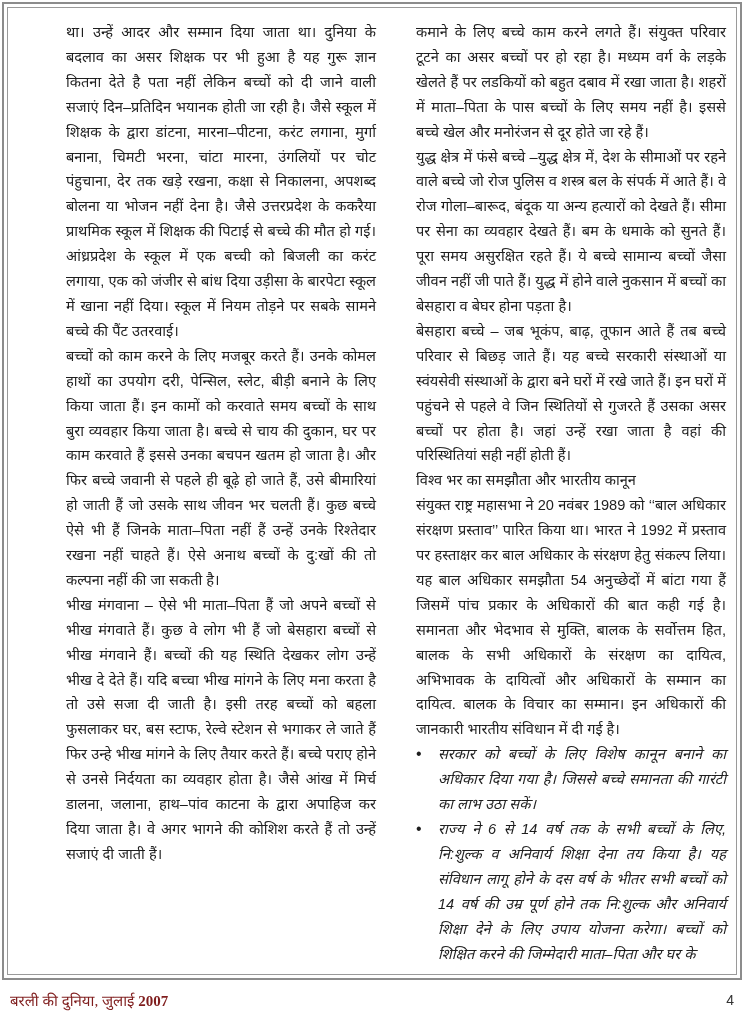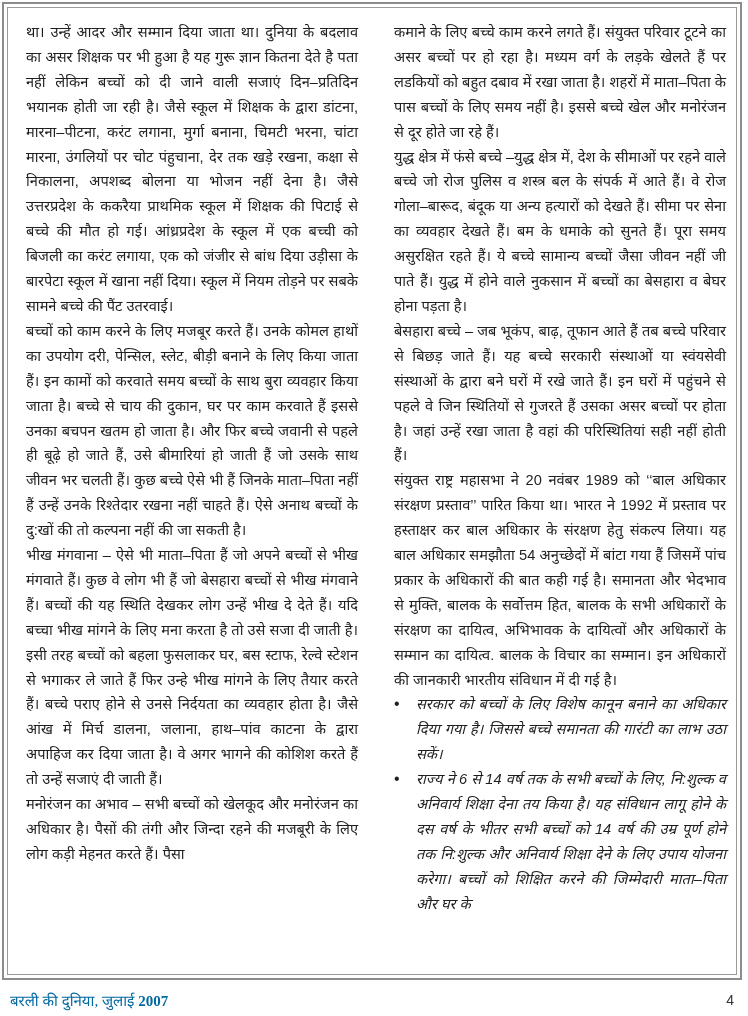--- a/index.html
+++ b/index.html
@@ -4,46 +4,46 @@
   <style>
     html, body { margin: 0; padding: 0; background: #ffffff; }
     body { width: 748px; height: 1016px; position: relative; overflow: hidden;
            font-family: "Liberation Sans", "DejaVu Sans", sans-serif; color: #1e1e1e; }
     .frame-outer { position: absolute; left: 2px; top: 2px; width: 740px; height: 978px;
                    border: 2px solid #8c8c8c; box-sizing: border-box; }
     .frame-inner { position: absolute; left: 7px; top: 7px; width: 730px; height: 968px;
                    border: 1px solid #9a9a9a; box-sizing: border-box; }
     .columns { position: absolute; left: 26px; top: 20px; width: 700px; height: 950px;
                display: flex; justify-content: space-between; }
-    .col { width: 332px; font-size: 14.6px; line-height: 24.9px; text-align: justify; }
+    .col { width: 332px; font-size: 14.6px; line-height: 24.9px; text-align: justify; margin-left: 40px; }
     .col p { margin: 0; }
     .bullet { display: flex; }
     .bullet .dot { width: 22px; flex: 0 0 22px; font-size: 16px; line-height: 24.9px; }
     .bullet .btext { flex: 1; text-align: justify; font-style: italic; }
-    .footer-left { position: absolute; left: 10px; top: 990px; font-size: 15px; font-family: "Liberation Serif", "DejaVu Serif", serif; color: #0369a1; }
+    .footer-left { position: absolute; left: 10px; top: 990px; font-size: 15px; font-family: "Liberation Serif", "DejaVu Serif", serif; color: #7f1d1d; }
     .footer-left .year { font-weight: bold; }
     .footer-right { position: absolute; right: 14px; top: 992px; font-size: 14px; color: #333; }
   </style>
 </head>
 <body>
 
 <div class="frame-outer"></div>
 <div class="frame-inner"></div>
 
 <div class="columns">
   <div class="col">
     <p>था। उन्हें आदर और सम्मान दिया जाता था। दुनिया के बदलाव का असर शिक्षक पर भी हुआ है यह गुरू ज्ञान कितना देते है पता नहीं लेकिन बच्चों को दी जाने वाली सजाएं दिन–प्रतिदिन भयानक होती जा रही है। जैसे स्कूल में शिक्षक के द्वारा डांटना, मारना–पीटना, करंट लगाना, मुर्गा बनाना, चिमटी भरना, चांटा मारना, उंगलियों पर चोट पंहुचाना, देर तक खड़े रखना, कक्षा से निकालना, अपशब्द बोलना या भोजन नहीं देना है। जैसे उत्तरप्रदेश के ककरैया प्राथमिक स्कूल में शिक्षक की पिटाई से बच्चे की मौत हो गई। आंध्रप्रदेश के स्कूल में एक बच्ची को बिजली का करंट लगाया, एक को जंजीर से बांध दिया उड़ीसा के बारपेटा स्कूल में खाना नहीं दिया। स्कूल में नियम तोड़ने पर सबके सामने बच्चे की पैंट उतरवाई।</p>
     <p>बच्चों को काम करने के लिए मजबूर करते हैं। उनके कोमल हाथों का उपयोग दरी, पेन्सिल, स्लेट, बीड़ी बनाने के लिए किया जाता हैं। इन कामों को करवाते समय बच्चों के साथ बुरा व्यवहार किया जाता है। बच्चे से चाय की दुकान, घर पर काम करवाते हैं इससे उनका बचपन खतम हो जाता है। और फिर बच्चे जवानी से पहले ही बूढ़े हो जाते हैं, उसे बीमारियां हो जाती हैं जो उसके साथ जीवन भर चलती हैं। कुछ बच्चे ऐसे भी हैं जिनके माता–पिता नहीं हैं उन्हें उनके रिश्तेदार रखना नहीं चाहते हैं। ऐसे अनाथ बच्चों के दु:खों की तो कल्पना नहीं की जा सकती है।</p>
     <p>भीख मंगवाना – ऐसे भी माता–पिता हैं जो अपने बच्चों से भीख मंगवाते हैं। कुछ वे लोग भी हैं जो बेसहारा बच्चों से भीख मंगवाने हैं। बच्चों की यह स्थिति देखकर लोग उन्हें भीख दे देते हैं। यदि बच्चा भीख मांगने के लिए मना करता है तो उसे सजा दी जाती है। इसी तरह बच्चों को बहला फुसलाकर घर, बस स्टाफ, रेल्वे स्टेशन से भगाकर ले जाते हैं फिर उन्हे भीख मांगने के लिए तैयार करते हैं। बच्चे पराए होने से उनसे निर्दयता का व्यवहार होता है। जैसे आंख में मिर्च डालना, जलाना, हाथ–पांव काटना के द्वारा अपाहिज कर दिया जाता है। वे अगर भागने की कोशिश करते हैं तो उन्हें सजाएं दी जाती हैं।</p>
-    <p>मनोरंजन का अभाव – सभी बच्चों को खेलकूद और मनोरंजन का अधिकार है। पैसों की तंगी और जिन्दा रहने की मजबूरी के लिए लोग कड़ी मेहनत करते हैं। पैसा</p>
   </div>
   <div class="col">
     <p>कमाने के लिए बच्चे काम करने लगते हैं। संयुक्त परिवार टूटने का असर बच्चों पर हो रहा है। मध्यम वर्ग के लड़के खेलते हैं पर लडकियों को बहुत दबाव में रखा जाता है। शहरों में माता–पिता के पास बच्चों के लिए समय नहीं है। इससे  बच्चे खेल और मनोरंजन से दूर होते जा रहे हैं।</p>
     <p>युद्ध क्षेत्र में फंसे बच्चे –युद्ध क्षेत्र में, देश के सीमाओं पर रहने वाले बच्चे जो रोज पुलिस व शस्त्र बल के संपर्क में आते हैं। वे रोज गोला–बारूद, बंदूक या अन्य हत्यारों को देखते हैं। सीमा पर सेना का व्यवहार देखते हैं। बम के धमाके को सुनते हैं। पूरा समय असुरक्षित रहते हैं। ये बच्चे सामान्य बच्चों जैसा जीवन नहीं जी पाते हैं। युद्ध में होने वाले नुकसान में बच्चों का बेसहारा व बेघर होना पड़ता है।</p>
     <p>बेसहारा बच्चे – जब भूकंप, बाढ़, तूफान आते हैं तब बच्चे परिवार से बिछड़ जाते हैं। यह बच्चे सरकारी संस्थाओं या स्वंयसेवी संस्थाओं के द्वारा बने घरों में रखे जाते हैं। इन घरों में पहुंचने से पहले वे जिन स्थितियों से गुजरते हैं उसका असर बच्चों पर होता है। जहां उन्हें रखा जाता है वहां की परिस्थितियां सही नहीं होती हैं।</p>
+    <p>विश्व भर का समझौता और भारतीय कानून</p>
     <p>संयुक्त राष्ट्र महासभा ने 20 नवंबर 1989 को ‘‘बाल अधिकार संरक्षण प्रस्ताव’’ पारित किया था। भारत ने 1992 में प्रस्ताव पर हस्ताक्षर कर बाल अधिकार के संरक्षण हेतु संकल्प लिया। यह बाल अधिकार समझौता 54 अनुच्छेदों में बांटा गया हैं जिसमें पांच प्रकार के अधिकारों की बात कही गई है। समानता और भेदभाव से मुक्ति, बालक के सर्वोत्तम हित, बालक के सभी अधिकारों के संरक्षण का दायित्व, अभिभावक के दायित्वों और अधिकारों के सम्मान का दायित्व. बालक के विचार का सम्मान। इन अधिकारों की जानकारी भारतीय संविधान में दी गई है।</p>
     <div class="bullet">
       <span class="dot">•</span>
       <span class="btext">सरकार को बच्चों के लिए विशेष कानून बनाने का अधिकार दिया गया है। जिससे बच्चे समानता की गारंटी का लाभ उठा सकें।</span>
     </div>
     <div class="bullet">
       <span class="dot">•</span>
       <span class="btext">राज्य ने 6 से 14 वर्ष तक के सभी बच्चों के लिए, नि:शुल्क व अनिवार्य शिक्षा देना तय किया है। यह संविधान लागू होने के दस वर्ष के भीतर सभी बच्चों को 14 वर्ष की उम्र पूर्ण होने तक नि:शुल्क और अनिवार्य शिक्षा देने के लिए उपाय योजना करेगा। बच्चों को शिक्षित करने की जिम्मेदारी माता–पिता और घर के</span>
     </div>
   </div>

